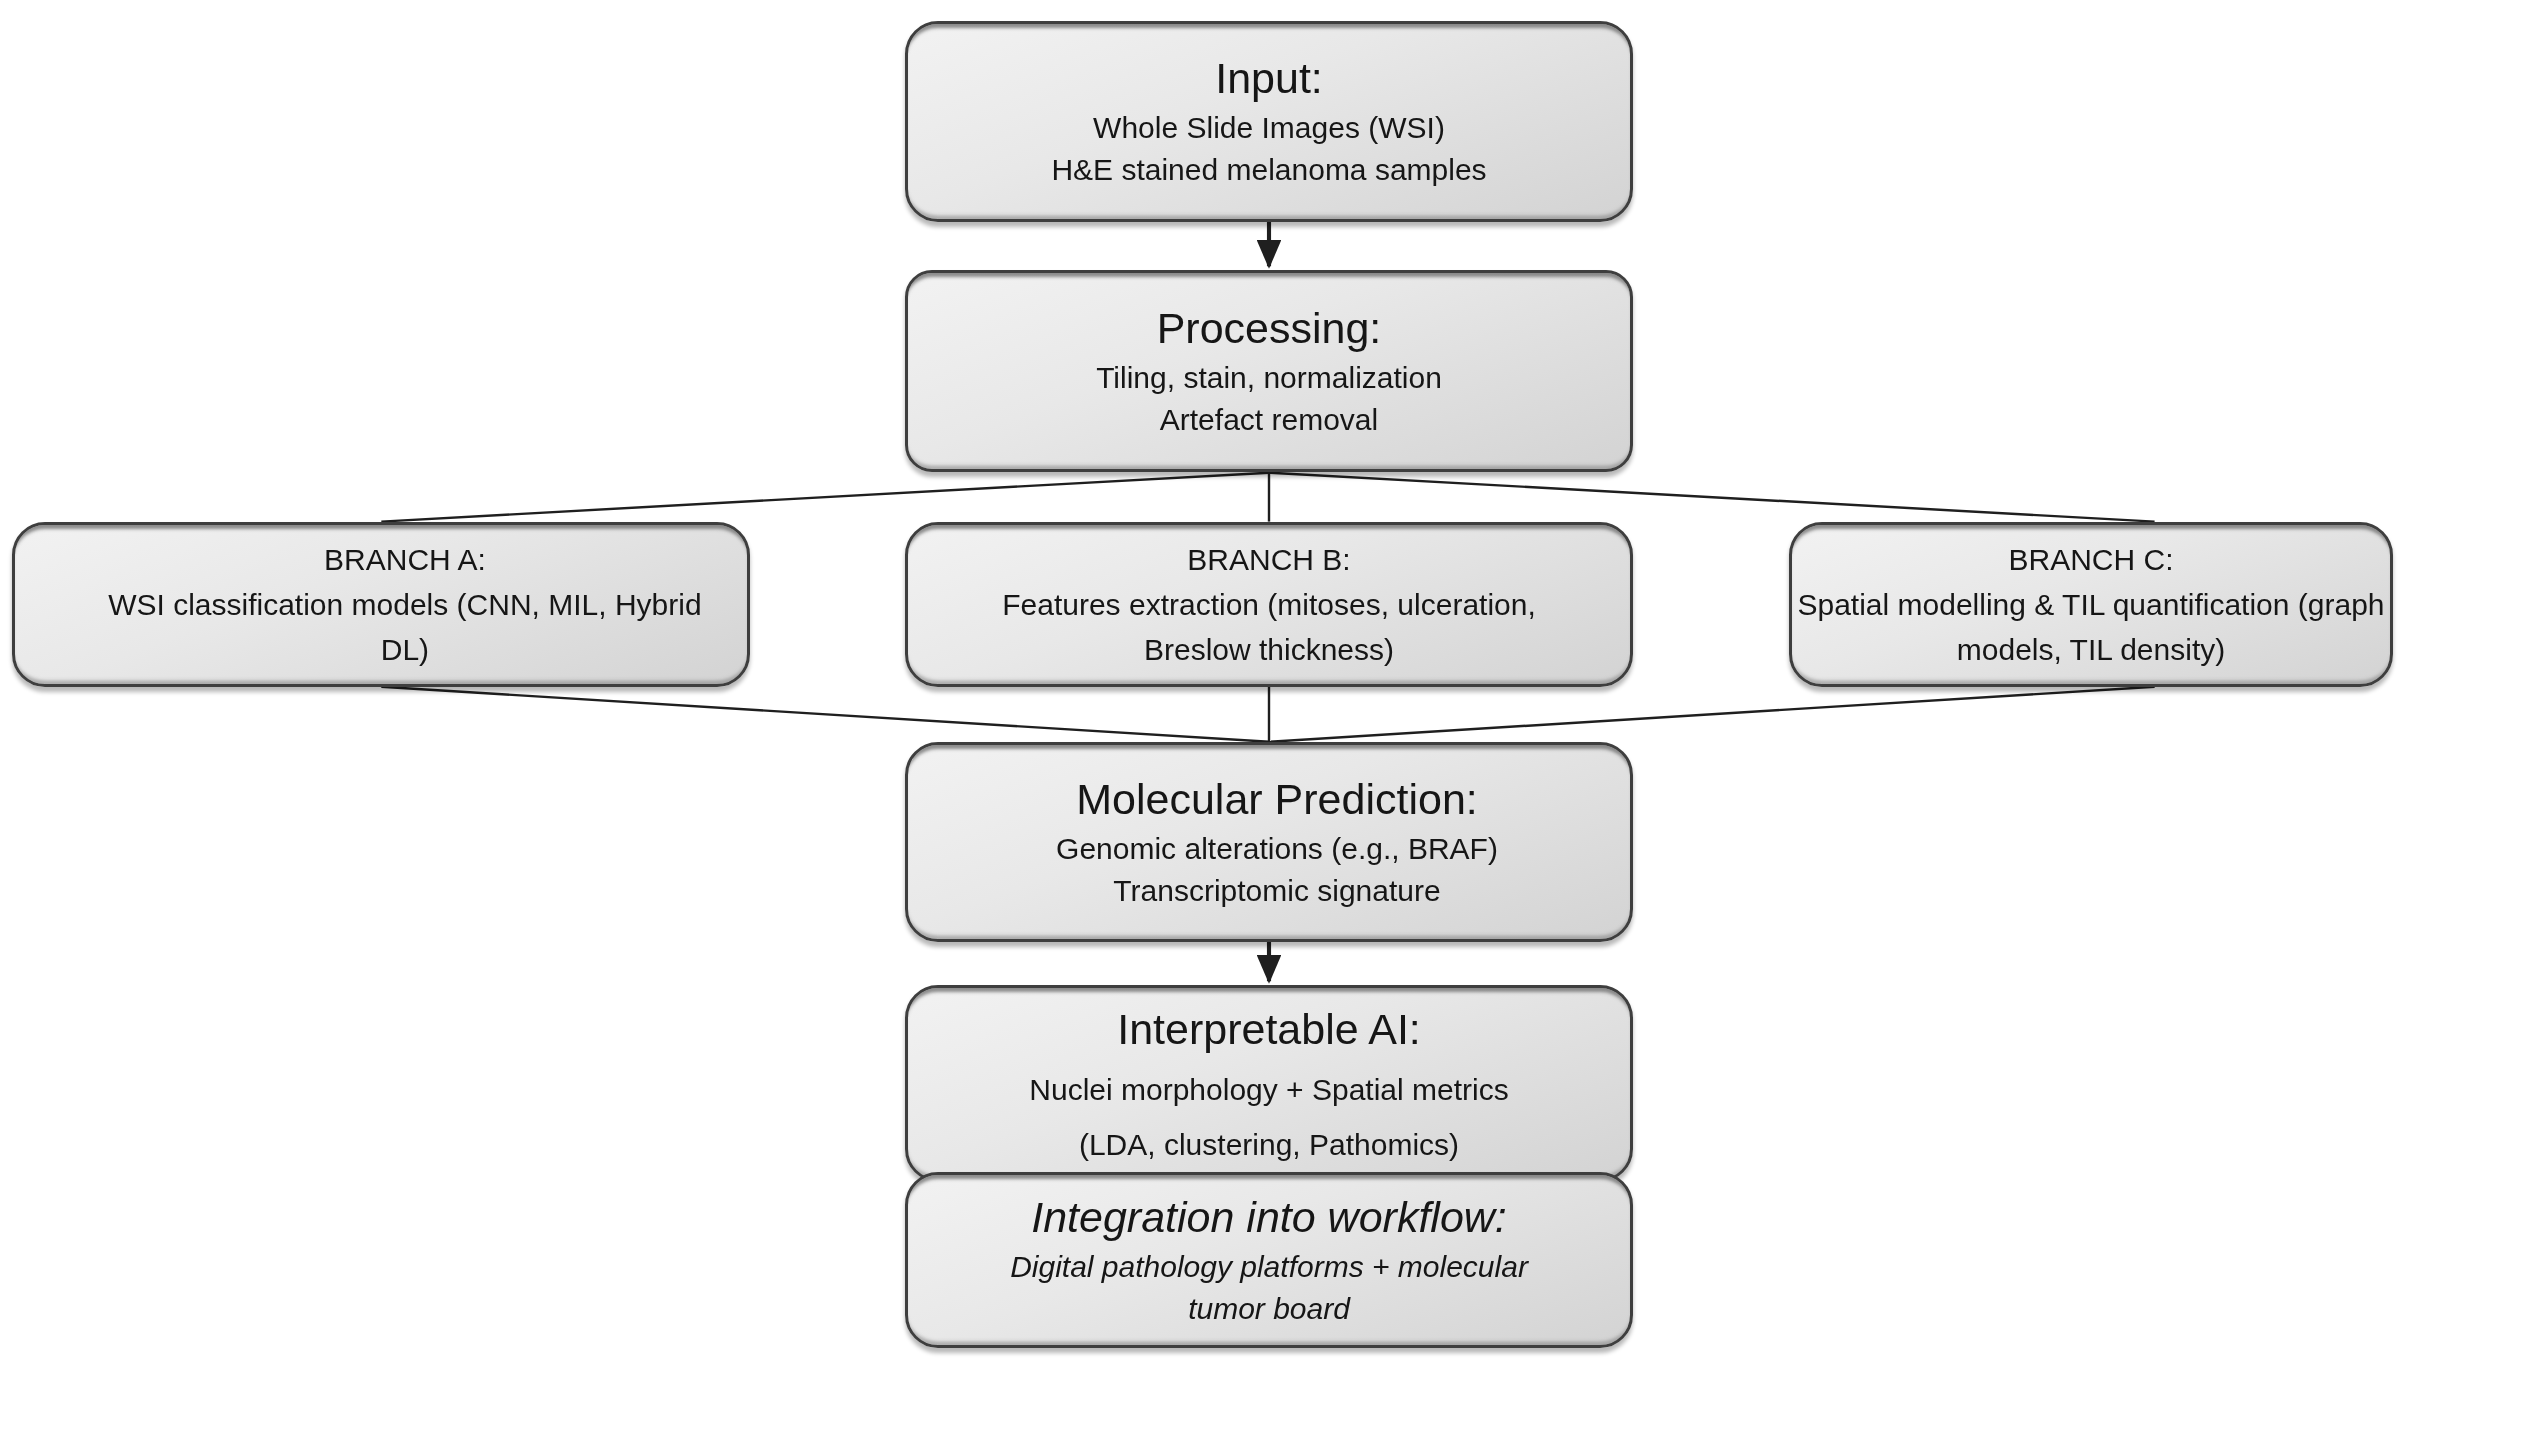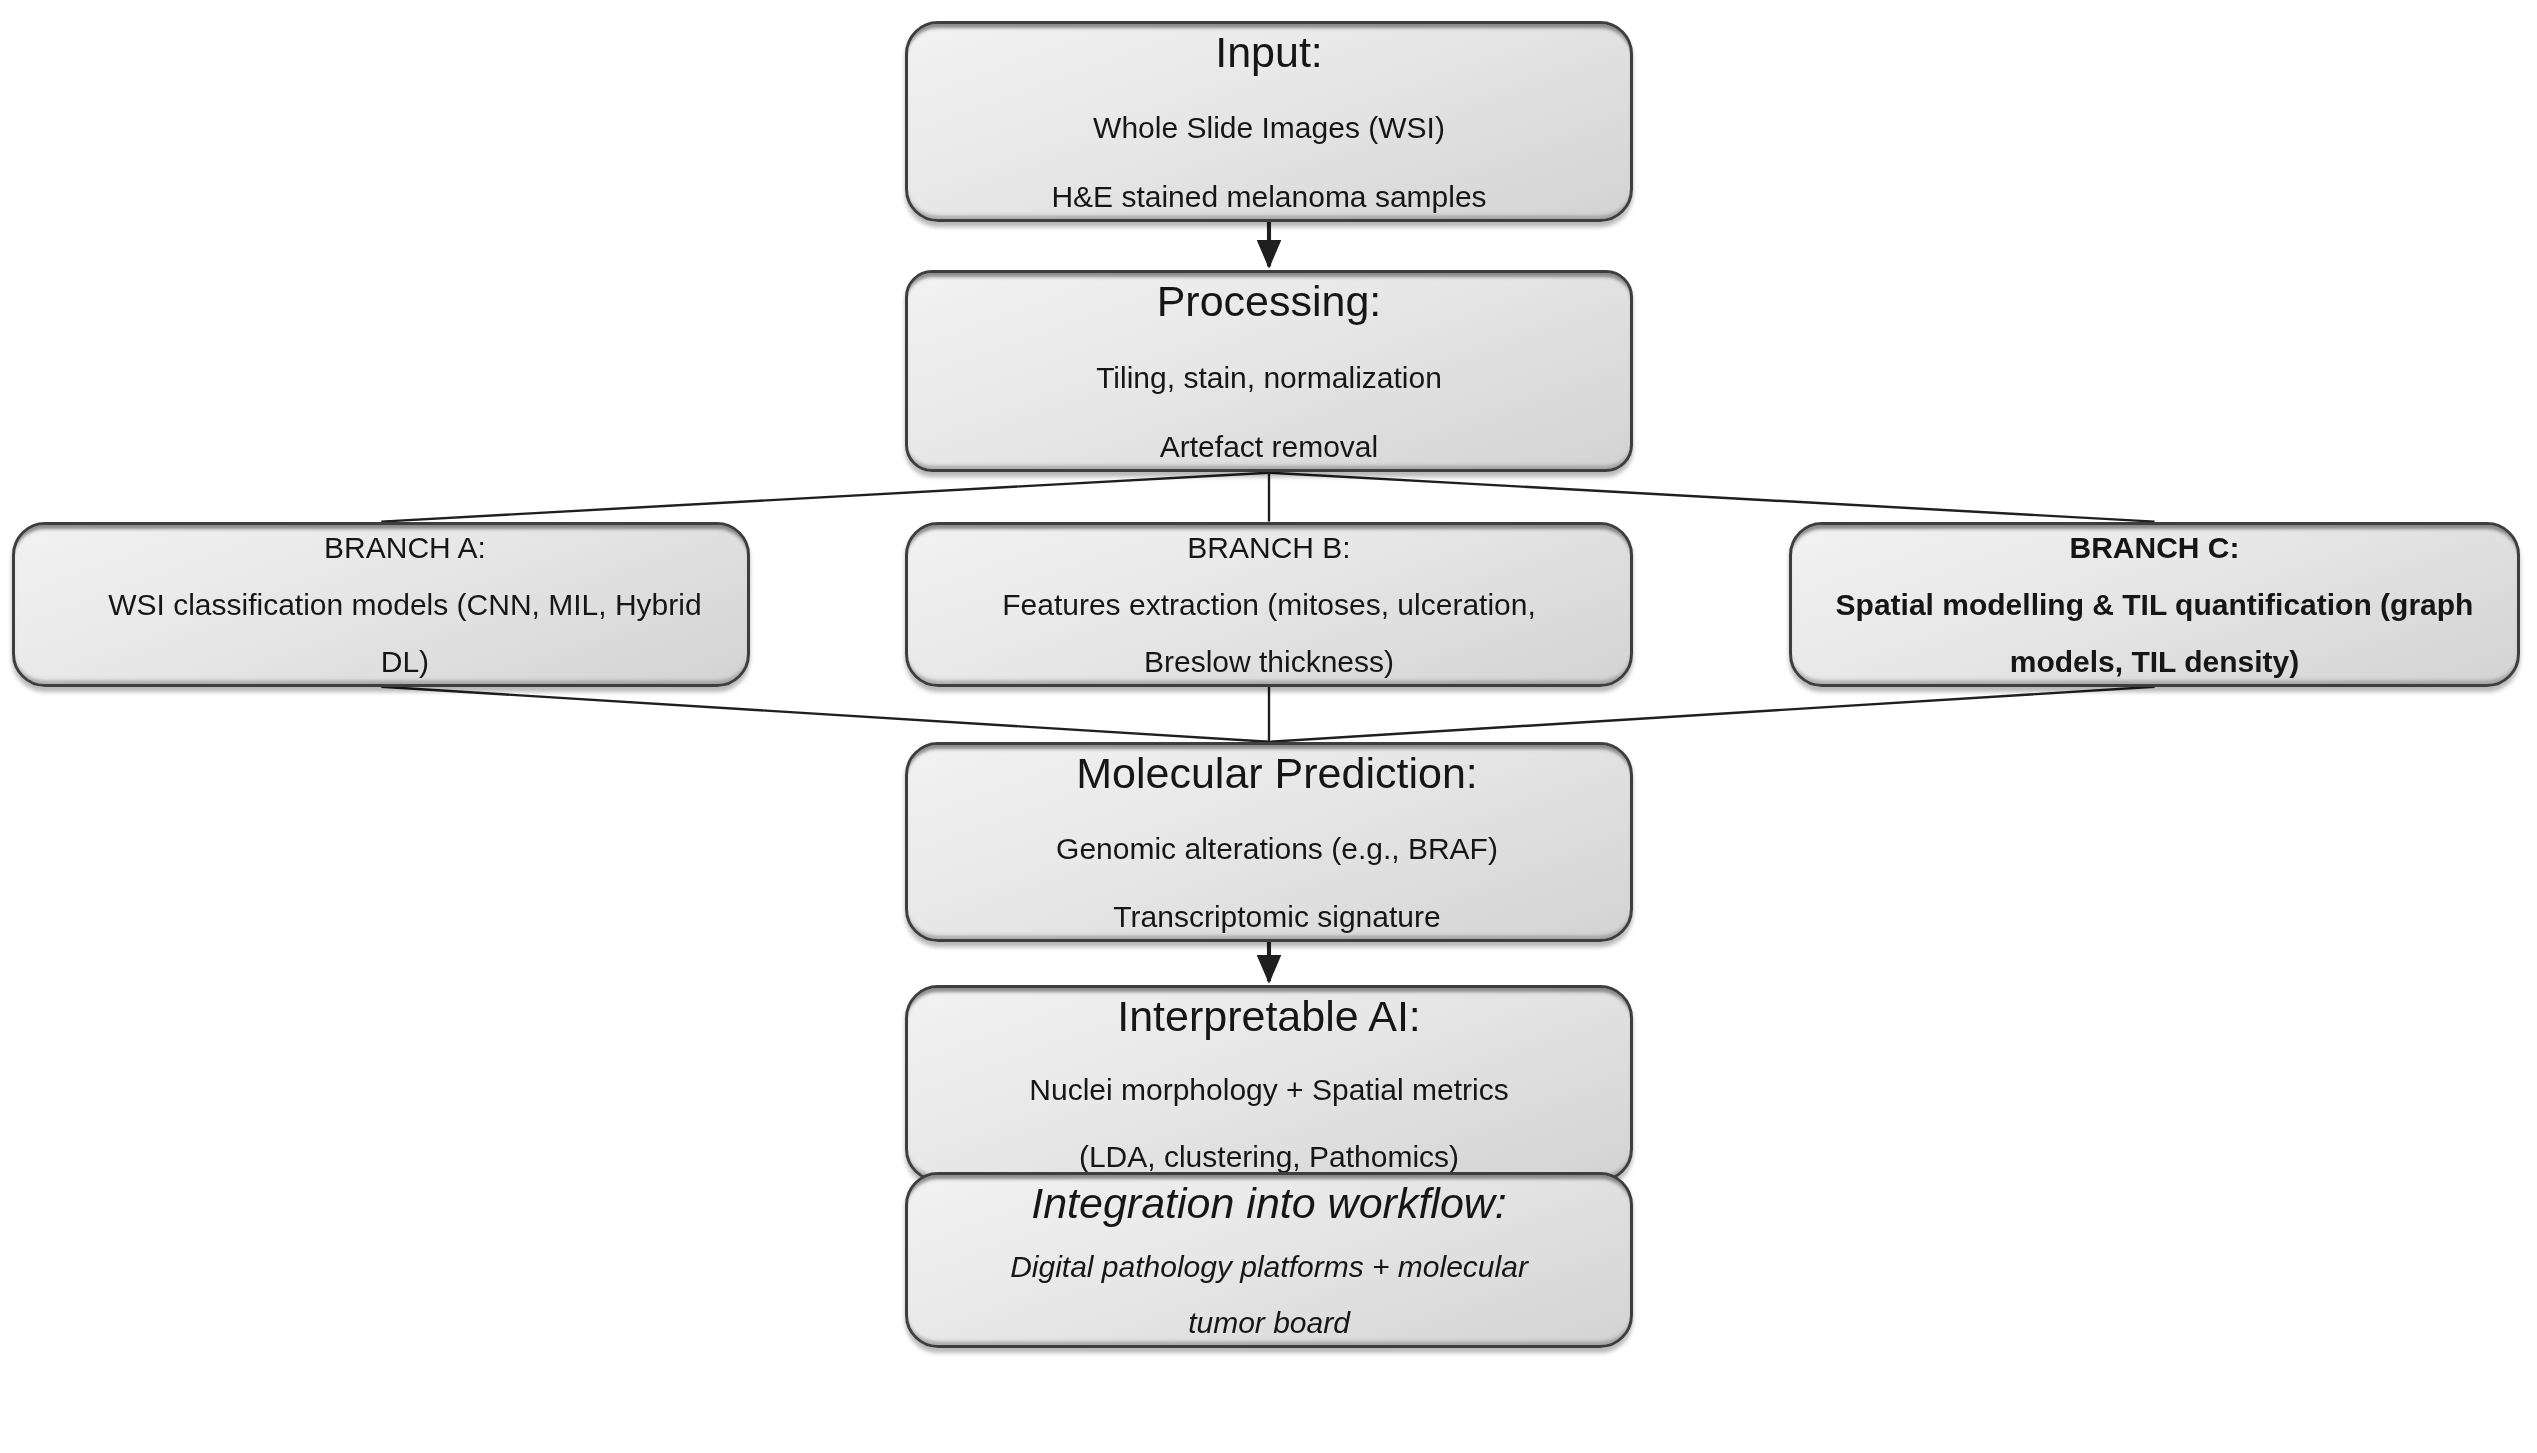--- a/index.html
+++ b/index.html
@@ -28,21 +28,21 @@
     border: 3.4px solid #3e3e3e;
     border-radius: 33px;
     background: linear-gradient(160deg, #f2f2f2 0%, #e8e8e8 40%, #d3d3d3 100%);
     box-shadow:
       0 4.8px 4.1px rgba(0,0,0,0.28),
       inset 0 6.9px 3.4px -2.8px rgba(105,105,105,0.75),
       inset 0 -6.2px 3.4px -2.8px rgba(125,125,125,0.55);
     display: flex;
     flex-direction: column;
     align-items: center;
-    justify-content: space-between;
+    justify-content: center;
     text-align: center;
     color: #161616;
   }
   .node .title {
     font-size: 43px;
     line-height: 1.32;
     white-space: nowrap;
   }
   .node .line {
     font-size: 30px;
@@ -53,21 +53,21 @@
   .node.branch .line {
     font-size: 30px;
     line-height: 1.5;
   }
   
   .node.center { left: 905px; width: 728px; }
   #node-input         { top: 20.6px;   height: 201px; }
   #node-processing    { top: 270px;  height: 202px; border-radius: 27px; }
   #node-branch-a      { left: 12.4px;   top: 522px; width: 738px; height: 165px; padding-left: 47px; }
   #node-branch-b      { top: 522px;  height: 165px; }
-  #node-branch-c      { left: 1789px; top: 522px; width: 731px; height: 165px; font-weight: bold; }
+  #node-branch-c      { left: 1789px; top: 522px; width: 604px; height: 165px; }
   #node-molecular     { top: 742px; height: 200px; padding-left: 16px; }
   #node-interpretable { top: 985px; height: 197px; gap: 12px; }
   #node-integration   { top: 1172px; height: 176px; font-style: italic; }
 </style>
 </head>
 <body>
 
 <div id="canvas">
 
   <svg id="edge-layer" viewBox="0 0 3688 2113" xmlns="http://www.w3.org/2000/svg">

